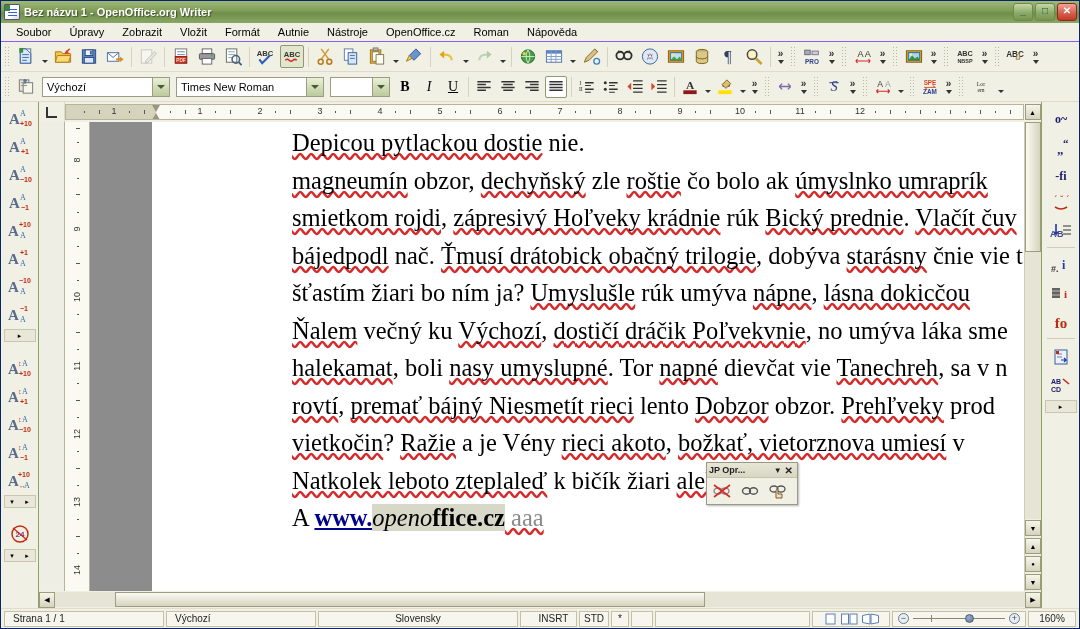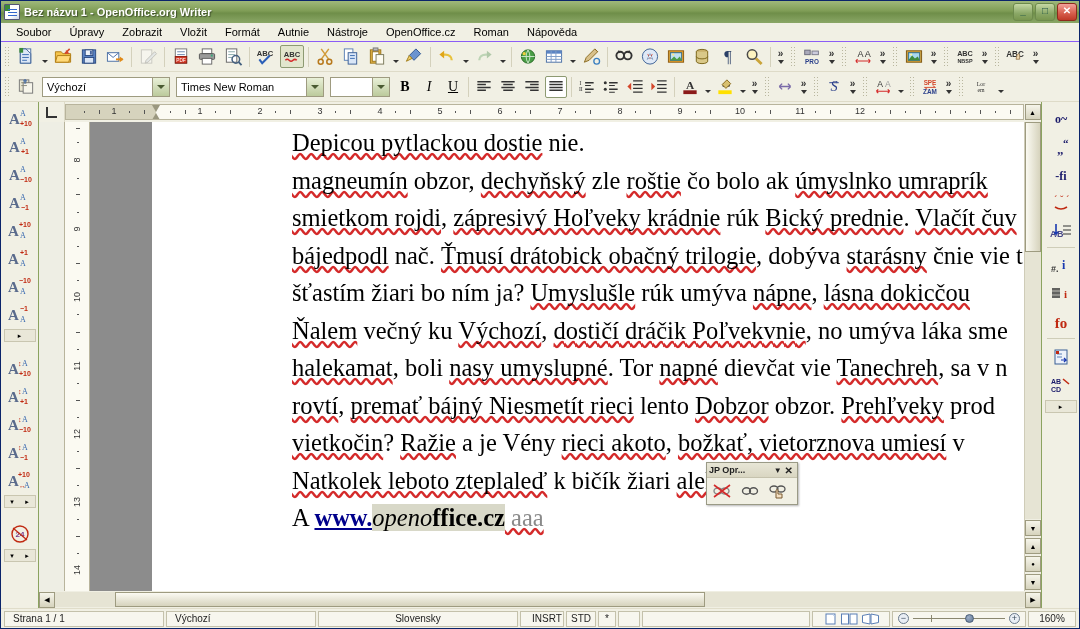--- a/index.html
+++ b/index.html
@@ -1120,21 +1120,21 @@
       <div class="lb-more">
           <span style="font-size:7px">▸</span>
         </div>
     </div>
   </div>
 
   <div class="statusbar">
     <div class="sbox lpad" style="width:160px;padding-left:8px;">Strana 1 / 1</div>
     <div class="sbox lpad" style="width:150px;padding-left:8px;">Výchozí</div>
     <div class="sbox" style="width:200px;">Slovensky</div>
-    <div class="sbox" style="width:44px;padding-left:14px;">INSRT</div>
+    <div class="sbox" style="width:57px;padding-left:14px;">INSRT</div>
     <div class="sbox" style="width:30px;">STD</div>
     <div class="sbox" style="width:18px;">*</div>
     <div class="sbox" style="width:22px;"></div>
     <div class="sbox" style="flex:1 1 auto;min-width:10px;"></div>
     <div class="sbox" style="width:78px;gap:3px;">
       <span class="viewbtn">
         <svg width="11" height="12" viewBox="0 0 11 12">
             <rect x="1" y="1" width="9" height="10" fill="#fff" stroke="#5a7fb5"></rect>
             <path d="M8 1l2 2h-2z" fill="#c8d8ee"></path>
           </svg>

